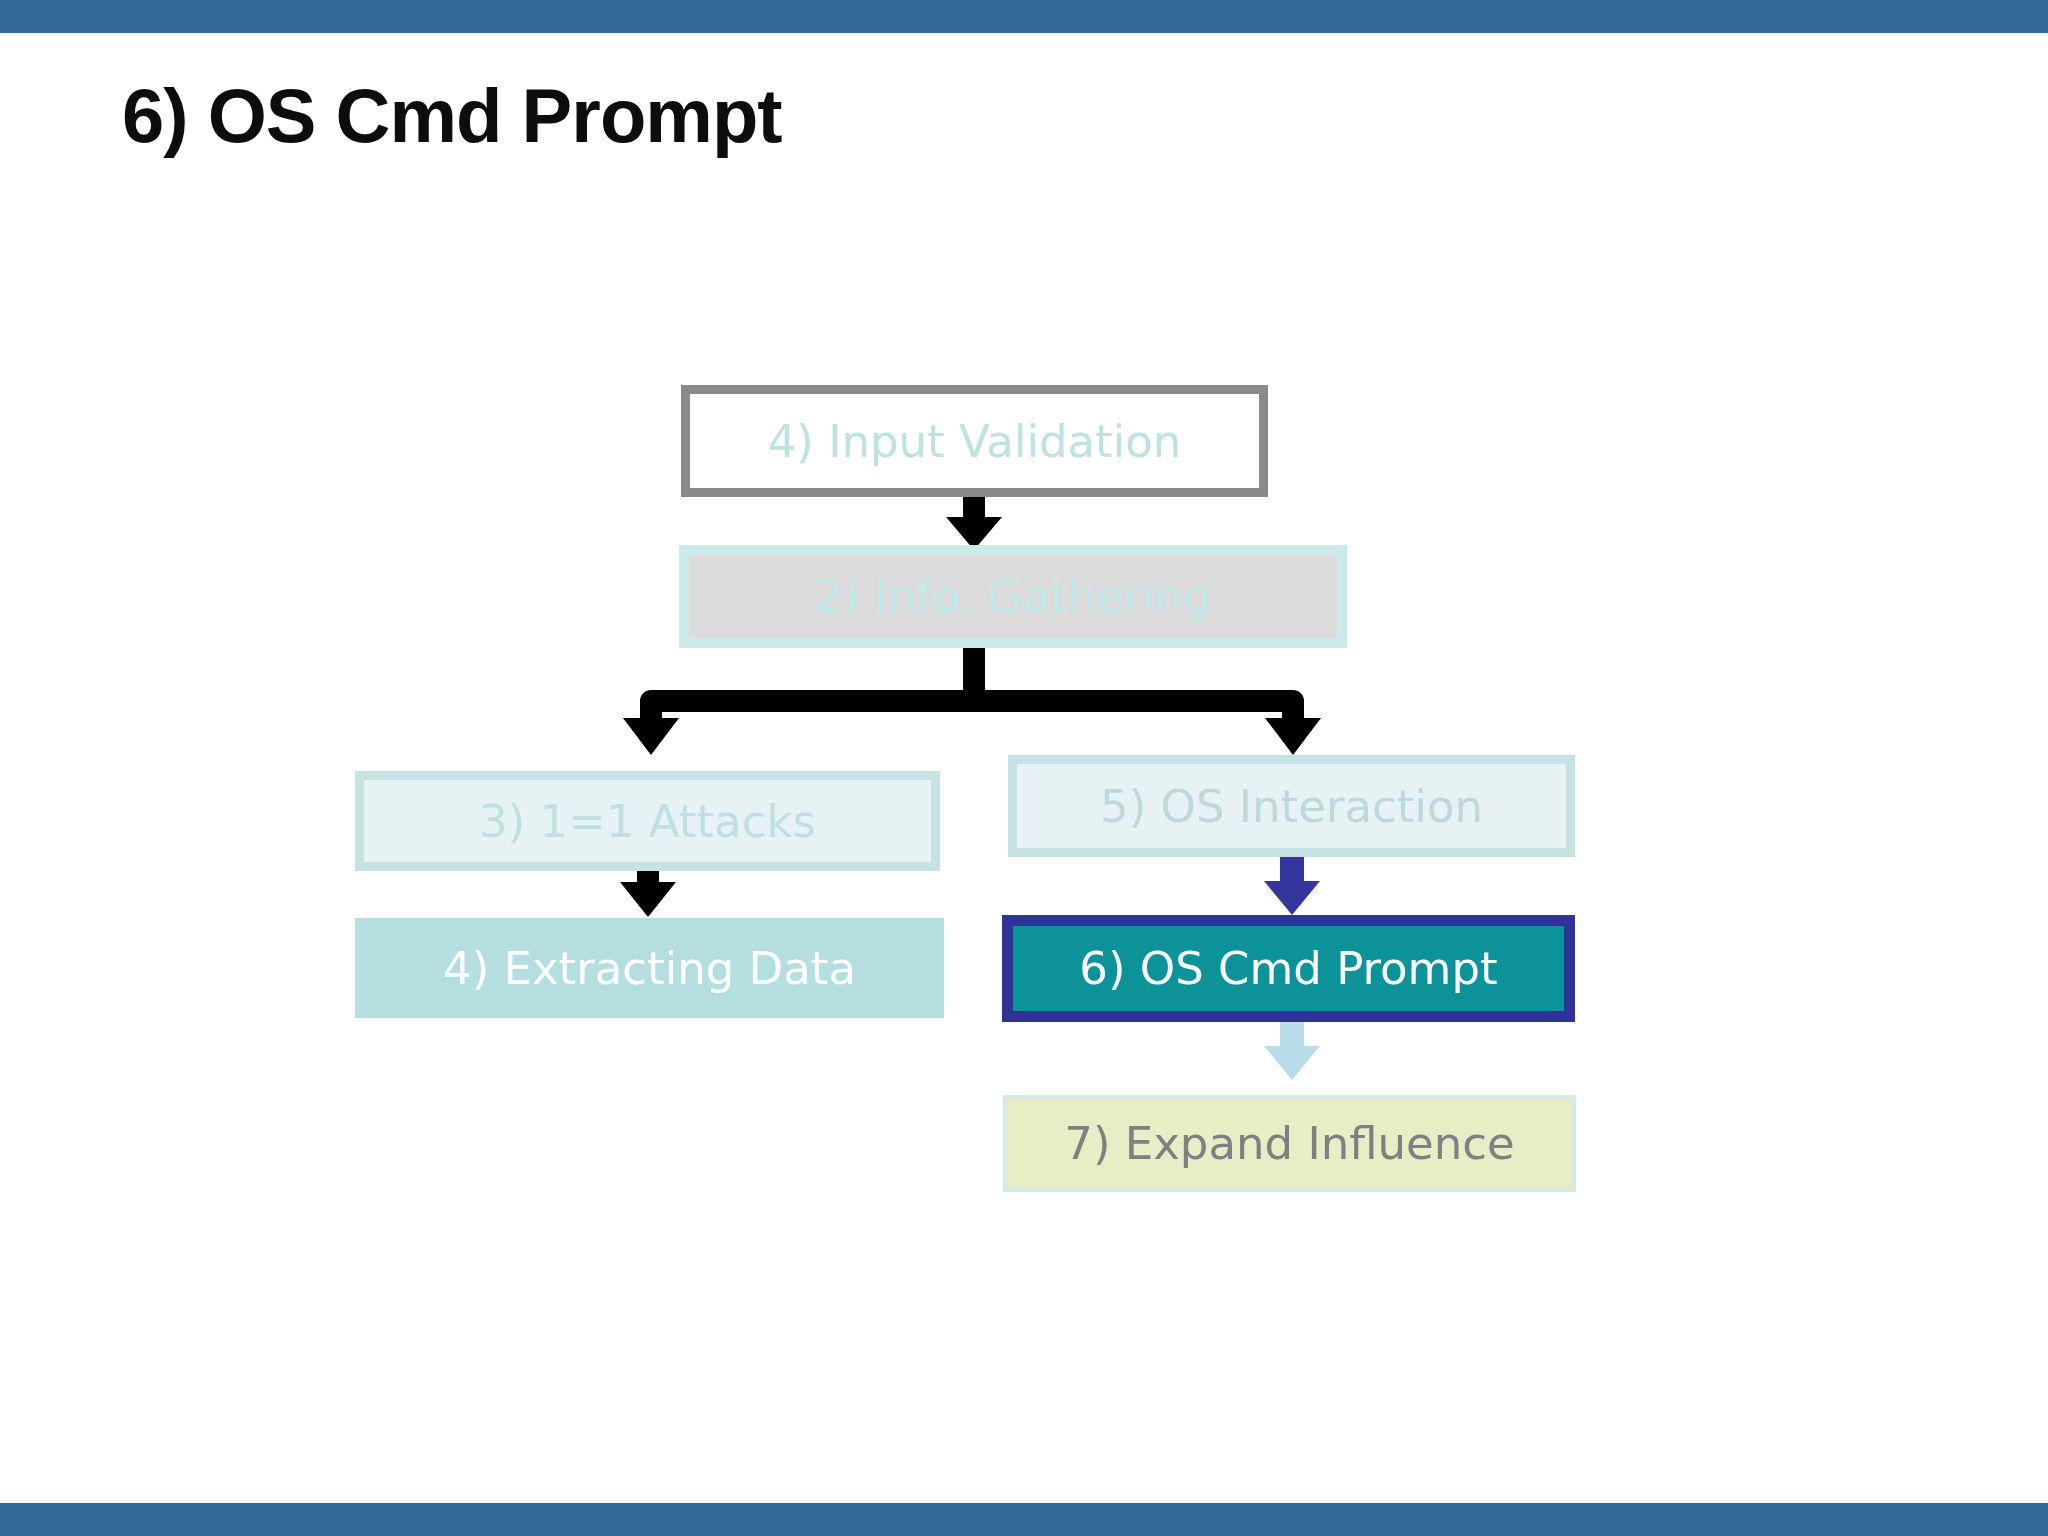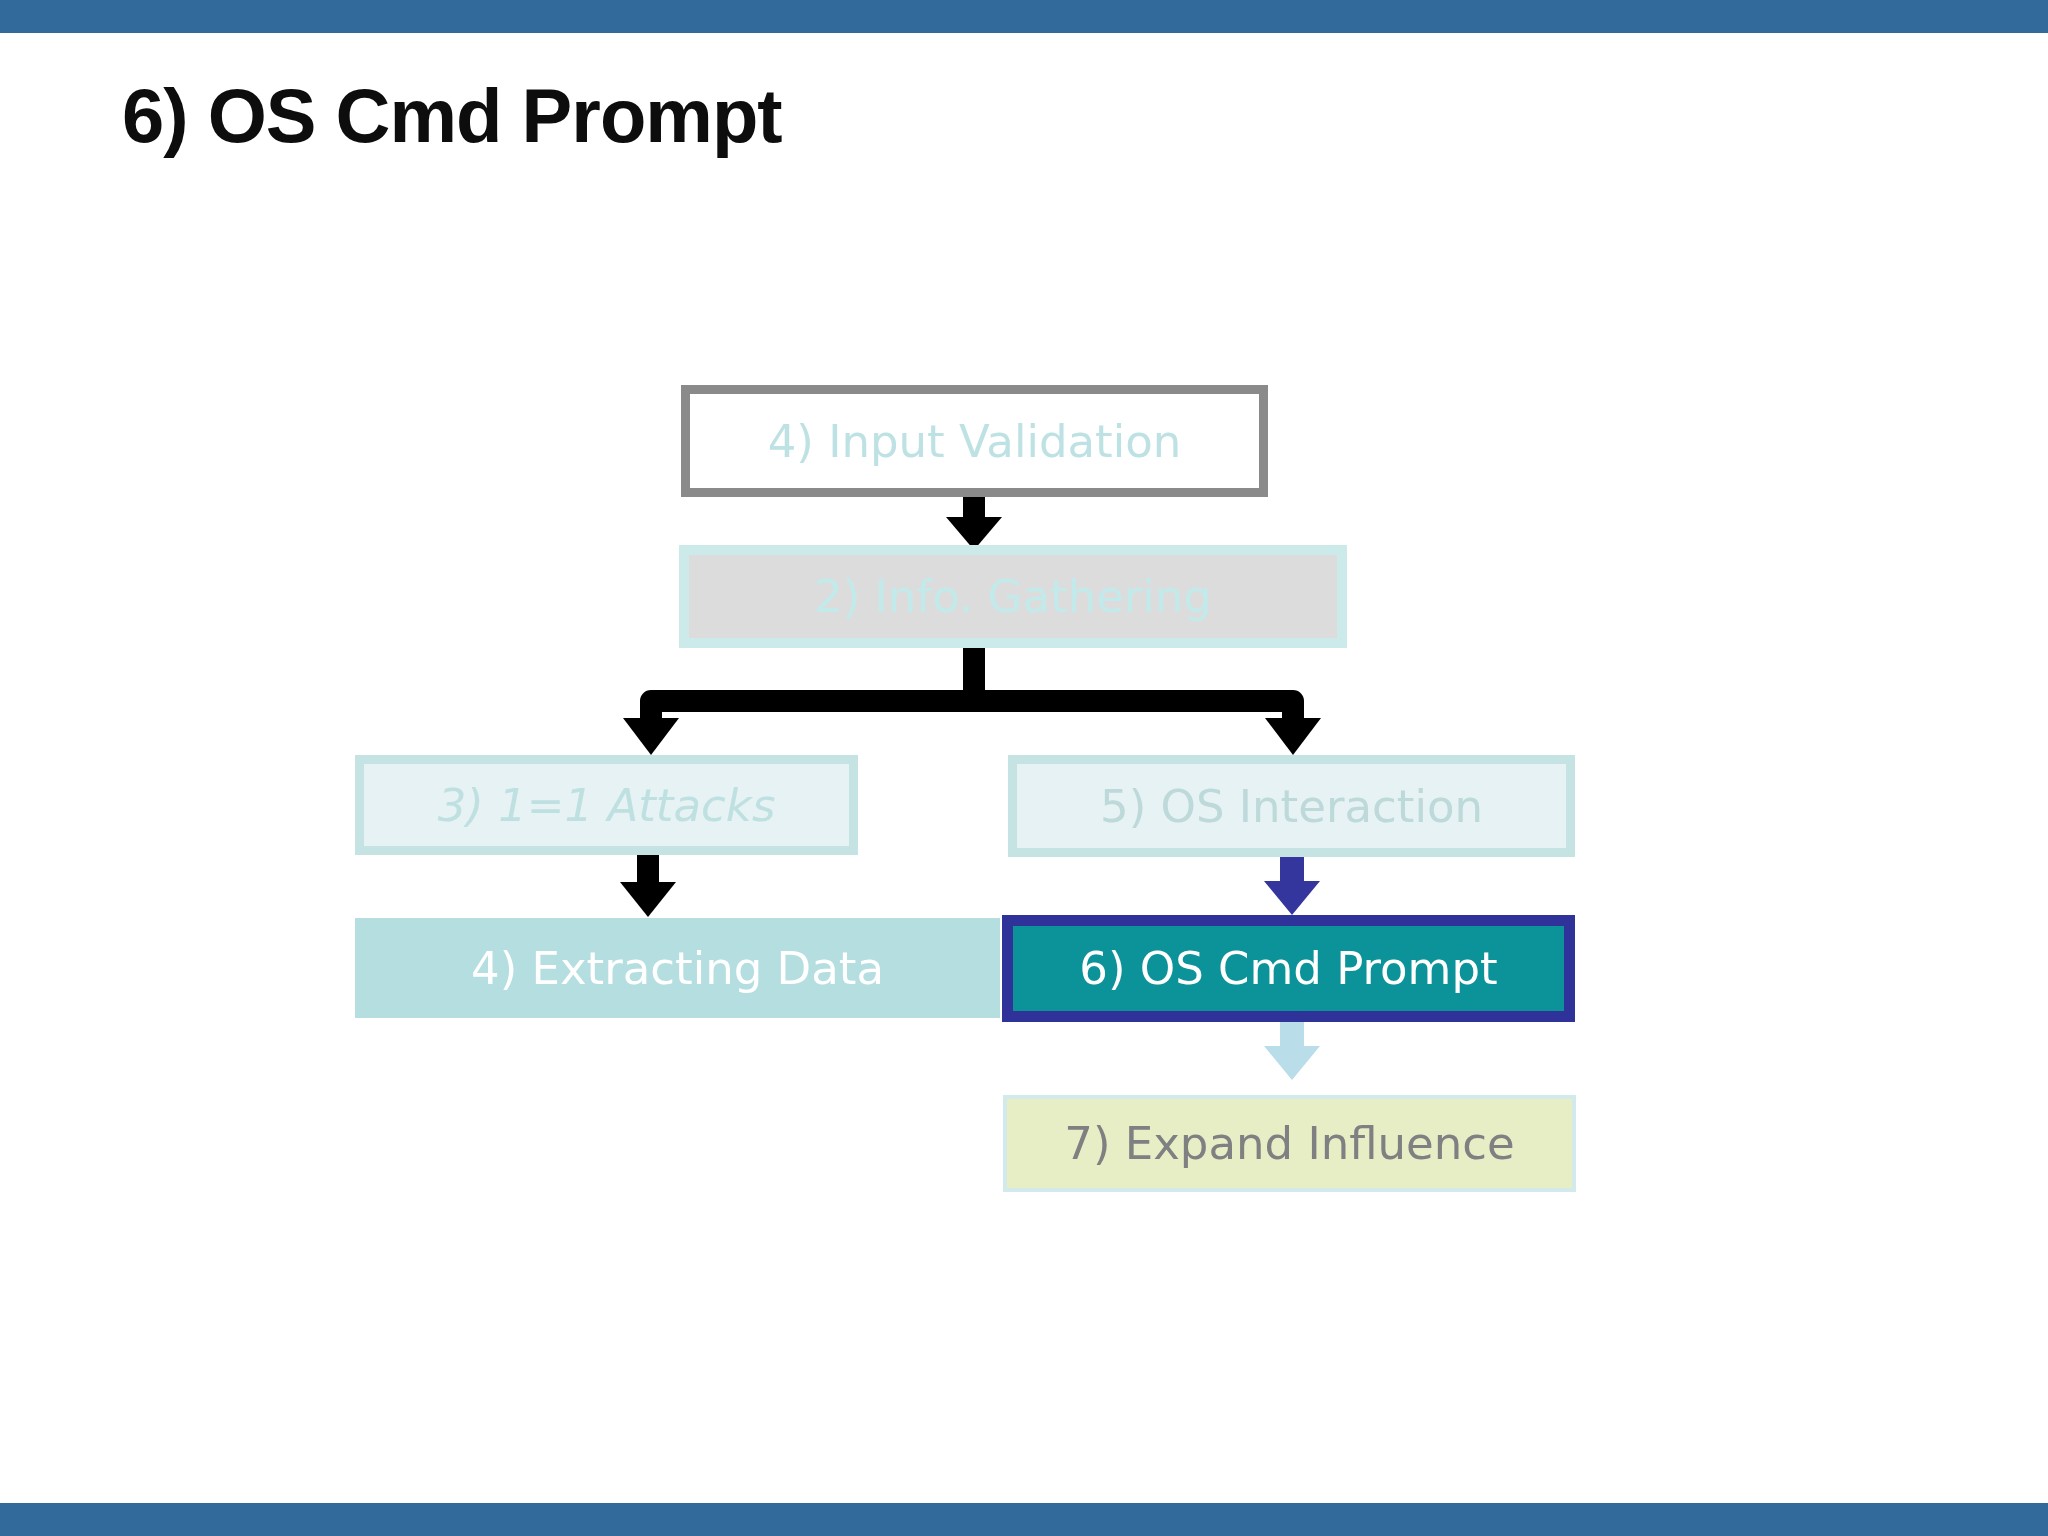--- a/index.html
+++ b/index.html
@@ -18,23 +18,23 @@
   }
 
   .node{
     position:absolute;box-sizing:border-box;
     display:flex;align-items:center;justify-content:center;
     font-family:"DejaVu Sans","Liberation Sans",sans-serif;
     font-size:45px;white-space:nowrap;
   }
   #node-1{left:681px;top:385px;width:587px;height:112px;background:#ffffff;border:9px solid #8a8a8a;color:#bee2e4;}
   #node-2{left:679px;top:545px;width:668px;height:103px;background:#dcdcdc;border:10px solid #cdeaea;color:#c3eaea;}
-  #node-3{left:355px;top:755px;width:503px;height:100px;background:#e6f2f3;border:9px solid #c6e3e4;color:#bfe0e1;font-style:italic;}
+  #node-3{left:355px;top:771px;width:585px;height:100px;background:#e6f2f3;border:9px solid #c6e3e4;color:#bfe0e1;}
   #node-5{left:1008px;top:755px;width:567px;height:102px;background:#e6f2f3;border:9px solid #c6e3e4;color:#bdd9da;}
-  #node-4{left:355px;top:918px;width:645px;height:100px;background:#b5dee1;color:#ffffff;justify-content:center;}
+  #node-4{left:355px;top:918px;width:589px;height:100px;background:#b5dee1;color:#ffffff;justify-content:center;}
   #node-6{left:1002px;top:915px;width:573px;height:107px;background:#0b9399;border:11px solid #2f3399;color:#ffffff;}
   #node-7{left:1003px;top:1095px;width:573px;height:97px;background:#e7eec6;border:4px solid #d2eaec;color:#7e8081;}
 
   #arrow-layer{position:absolute;left:0;top:0;pointer-events:none;}
 
   #footer{position:absolute;left:0;top:1390px;width:2048px;height:110px;}
 </style>
 </head>
 <body>
 

